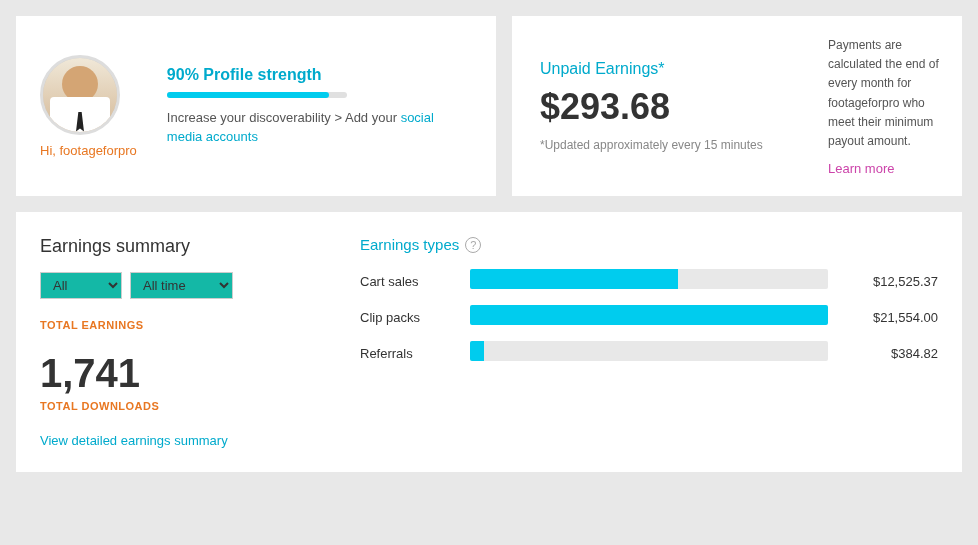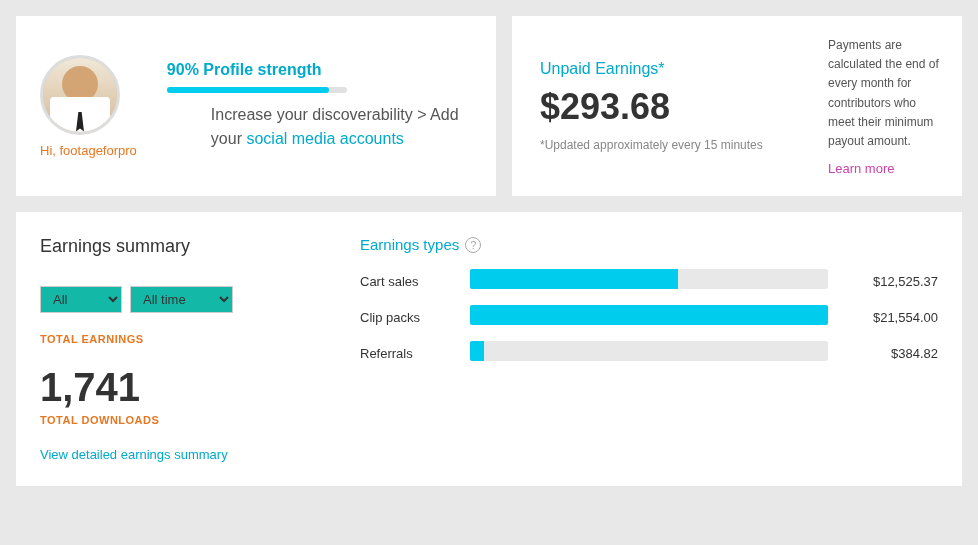--- a/index.html
+++ b/index.html
@@ -113,23 +113,22 @@
     }
 
     .progress-bar-fill {
       background: #00ccee;
       height: 6px;
       border-radius: 3px;
     }
 
     .discoverability-text {
       color: #555;
-      font-size: 16px;
+      font-size: 13px;
       line-height: 1.5;
-      margin-left: 44px;
     }
 
     .discoverability-text a {
       color: #00aacc;
       text-decoration: none;
     }
 
     .earnings-card {
       background: #fff;
       padding: 32px 28px;
@@ -194,21 +193,21 @@
 
     .left-panel {
       width: 280px;
       flex-shrink: 0;
     }
 
     .earnings-summary-label {
       color: #333;
       font-size: 18px;
       font-weight: normal;
-      margin-bottom: 21px;
+      margin-bottom: 7px;
     }
 
     .summary-controls {
       display: flex;
       gap: 8px;
       margin-bottom: 20px;
     }
 
     .summary-select {
       border: 1px solid #ccc;
@@ -348,21 +347,21 @@
     </div>
   </div>
 
   <div class="earnings-card">
     <div class="unpaid-label">Unpaid Earnings*</div>
     <div class="unpaid-amount">$293.68</div>
     <div class="updated-text">*Updated approximately every 15 minutes</div>
   </div>
 
   <div class="payments-info-card">
-    <div class="payments-info-text">Payments are calculated the end of every month for contributors who meet their minimum payout amount.</div>
+    <div class="payments-info-text">Payments are calculated the end of every month for footageforpro who meet their minimum payout amount.</div>
     <a class="learn-more">Learn more</a>
   </div>
 </div>
 
 <div class="main-section">
 
   <div class="left-panel">
     <div class="earnings-summary-label">Earnings summary</div>
 
     <div class="summary-controls">

